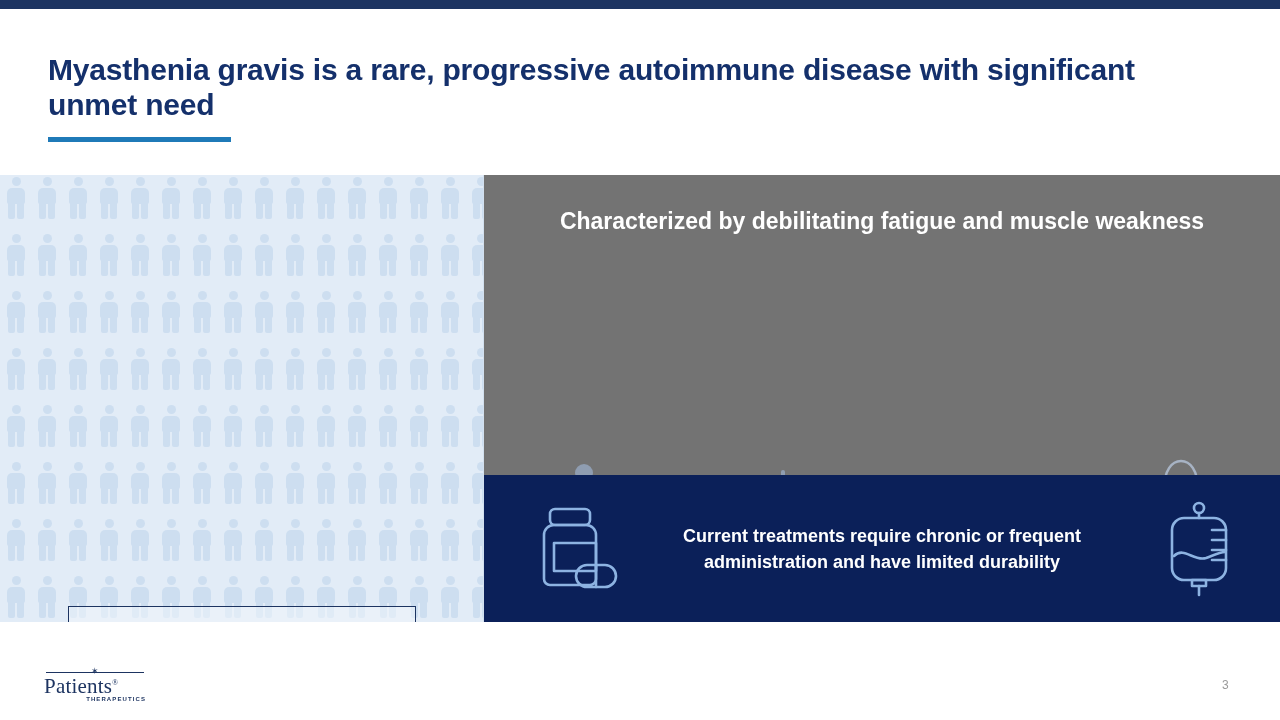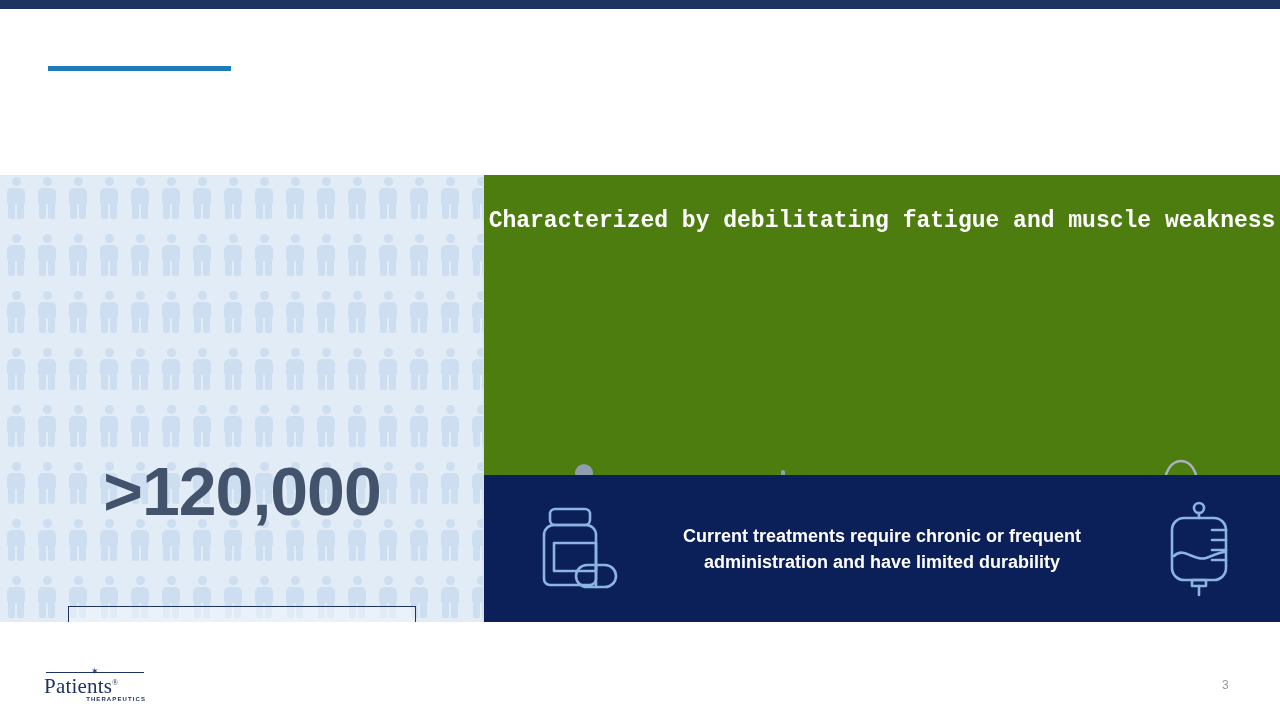--- a/index.html
+++ b/index.html
@@ -118,22 +118,21 @@
     display: flex;
     align-items: center;
     justify-content: center;
   }
 
   
   .symptom-panel {
     position: absolute;
     left: 484px; top: 175px;
     width: 796px; height: 300px;
-    background: #4d7c0f;
-    font-family: Liberation Mono, monospace;
+    background: #737373;
   }
   .symptom-heading {
     position: absolute;
     left: 0; top: 31px;
     width: 796px;
     text-align: center;
     color: #ffffff;
     font-size: 23px;
     font-weight: bold;
     line-height: 1.38;
@@ -241,20 +240,21 @@
     font-size: 12px;
     color: #9a9a9a;
   }
 </style>
 </head>
 <body>
 
 <div class="top-stripe"></div>
 
 <div class="title-block">
+  <h1 class="slide-title">Myasthenia gravis is a rare, progressive autoimmune disease with significant unmet need</h1>
   <div class="title-accent"></div>
 </div>
 
 <div class="stat-panel">
   <div class="people-grid" id="people-grid">
       <div class="person" style="left:5px;top:2px">
         <span class="head"></span>
         <span class="body"></span>
         <span class="leg-l"></span>
         <span class="leg-r"></span>
@@ -1016,21 +1016,20 @@
         <span class="leg-r"></span>
       </div>
       <div class="person" style="left:470px;top:401px">
         <span class="head"></span>
         <span class="body"></span>
         <span class="leg-l"></span>
         <span class="leg-r"></span>
       </div>
     </div>
 
-  <div class="stat-number">&gt;120,000</div>
 
   <div class="unmet-box">
     
   </div>
 </div>
 
 <div class="symptom-panel">
   <div class="symptom-heading">Characterized by debilitating fatigue and muscle weakness</div>
 
   <div class="symptom-row">

